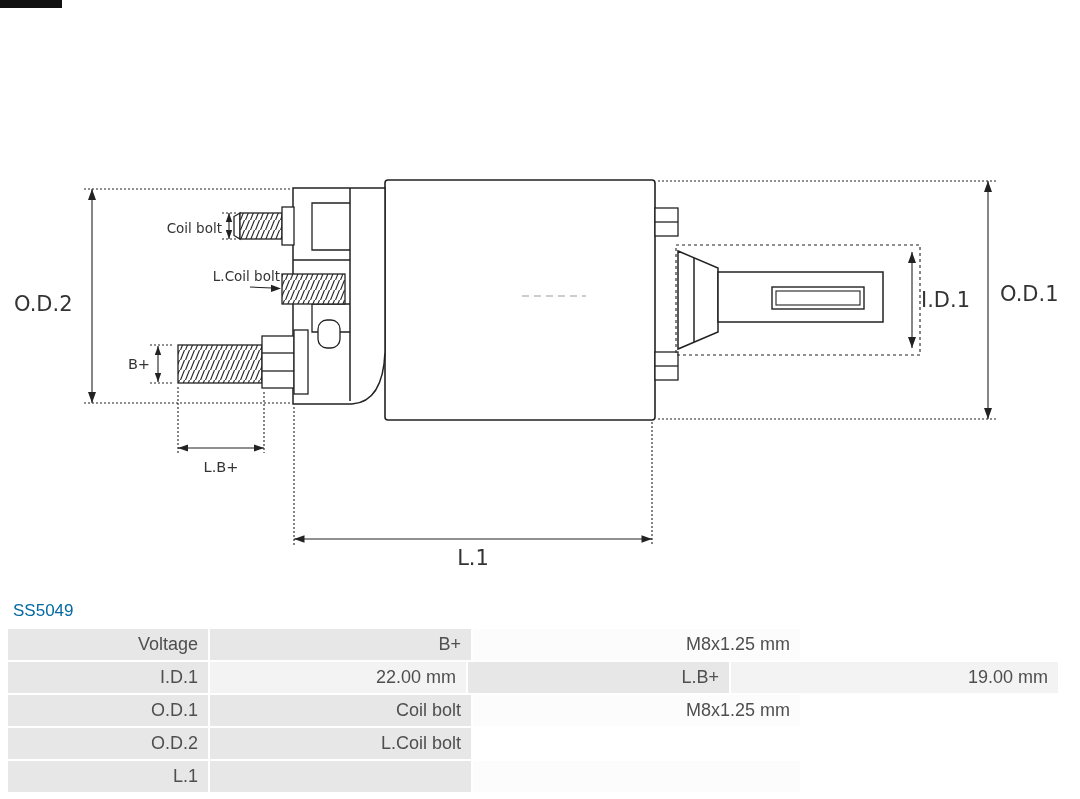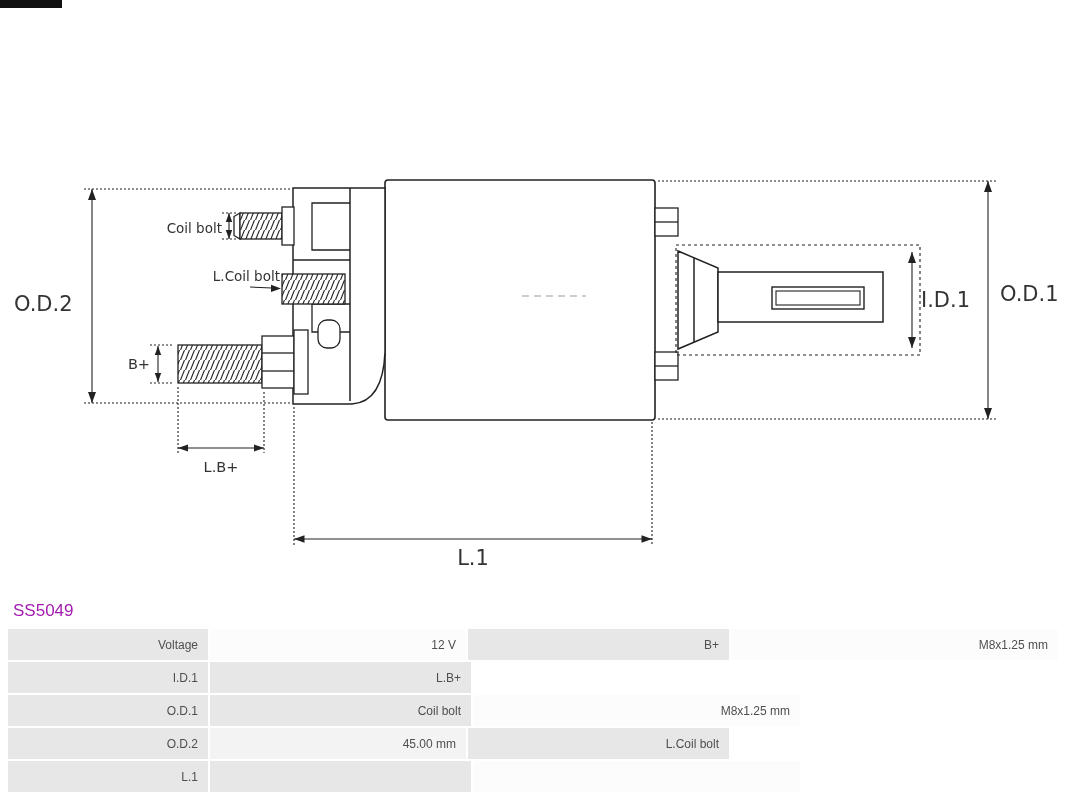--- a/index.html
+++ b/index.html
@@ -6,31 +6,31 @@
   html, body { background: #fff; }
   body {
     width: 1080px; height: 799px;
     position: relative;
     overflow: hidden;
     font-family: "Liberation Sans", sans-serif;
   }
   .diagram { position: absolute; top: 0; left: 0; }
   .part-number {
     position: absolute; left: 13px; top: 601px;
-    font-size: 17px; color: #a21caf;
+    font-size: 17px; color: #0369a1;
   }
   .spec-table {
     position: absolute; left: 8px; top: 629px;
     width: 1050px;
   }
   .spec-row { display: flex; height: 33px; }
   .cell {
     display: flex; align-items: center; justify-content: flex-end;
     padding-right: 10px;
-    font-size: 12px; color: #4f4f4f;
+    font-size: 18px; color: #4f4f4f;
     border-right: 2px solid #fff; border-bottom: 2px solid #fff;
   }
   .c1 { width: 202px; }
   .c2 { width: 258px; }
   .c3 { width: 263px; }
   .c4 { width: 327px; border-right: none; }
   .label { background: #e7e7e7; }
   .spec-row:nth-child(odd) .value { background: #fcfcfc; }
   .spec-row:nth-child(even) .value { background: #f3f3f3; }
 </style>
@@ -157,36 +157,36 @@
     <text x="221" y="472" font-size="14.5" text-anchor="middle">L.B+</text>
     <text x="473" y="565" font-size="21" text-anchor="middle">L.1</text>
   </g>
 </svg>
 
 <div class="part-number">SS5049</div>
 
 <div class="spec-table">
   <div class="spec-row">
     <div class="cell label c1">Voltage</div>
-    <div class="cell value c2">12 V</div>
     <div class="cell label c3">B+</div>
     <div class="cell value c4">M8x1.25 mm</div>
   </div>
   <div class="spec-row">
     <div class="cell label c1">I.D.1</div>
+    <div class="cell value c2">22.00 mm</div>
     <div class="cell label c3">L.B+</div>
+    <div class="cell value c4">19.00 mm</div>
   </div>
   <div class="spec-row">
     <div class="cell label c1">O.D.1</div>
     <div class="cell label c3">Coil bolt</div>
     <div class="cell value c4">M8x1.25 mm</div>
   </div>
   <div class="spec-row">
     <div class="cell label c1">O.D.2</div>
-    <div class="cell value c2">45.00 mm</div>
     <div class="cell label c3">L.Coil bolt</div>
   </div>
   <div class="spec-row">
     <div class="cell label c1">L.1</div>
     <div class="cell label c3"></div>
     <div class="cell value c4"></div>
   </div>
 </div>
 
 </body></html>

